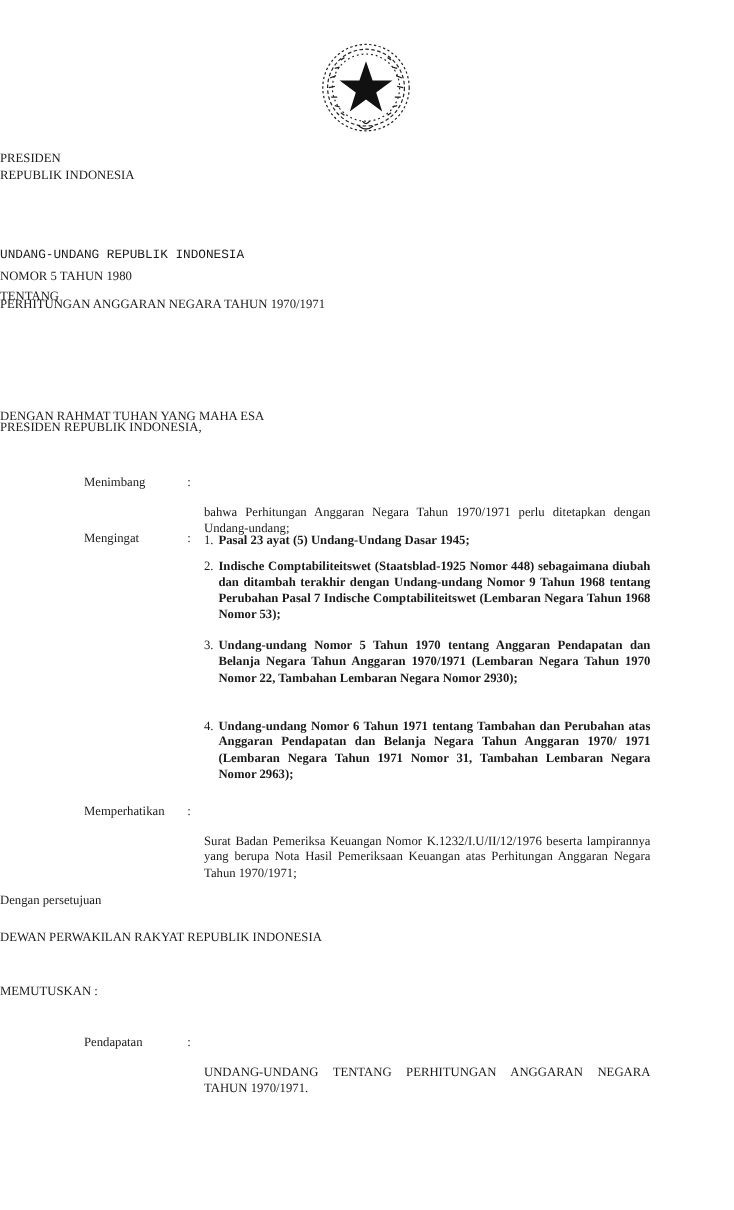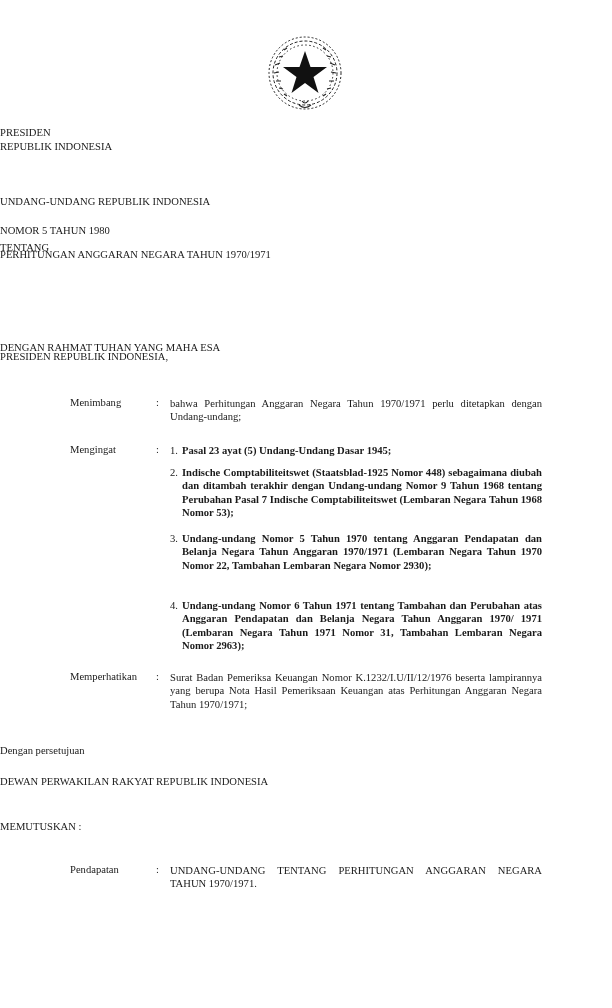--- a/index.html
+++ b/index.html
@@ -3,21 +3,21 @@
 <meta charset="utf-8">
 <style>
   html, body { margin: 0; padding: 0; background: #ffffff; }
   body { width: 612px; height: 1008px; position: relative; overflow: hidden;
          font-family: "Liberation Serif", "DejaVu Serif", serif; color: #1a1a1a; font-size: 10.6px; }
   .emblem { position: absolute; left: 265px; top: 35px; width: 80px; height: 80px; }
   .center { position: absolute; left: 0; width: 612px; white-space: nowrap; line-height: 14px; }
   .row { position: absolute; left: 70px; width: 472px; }
   .label { position: absolute; left: 0; top: 0; white-space: nowrap; }
   .colon { position: absolute; left: 86px; top: 0; }
-  .body { position: absolute; left: 100px; width: 372px; text-align: justify; line-height: 13.3px; }
+  .body { position: absolute; left: 100px; width: 372px; text-align: justify; line-height: 13.3px; margin-top: 24px; }
   .item { position: absolute; left: 100px; width: 372px; line-height: 13.3px; }
   .item .num { position: absolute; left: 0; top: 0; }
   .item .txt { position: absolute; left: 12px; width: 360px; text-align: justify; font-weight: bold; }
 </style>
 </head>
 <body>
 
 <div class="emblem">
   <svg width="80" height="80" viewBox="0 0 80 80">
     <g fill="none" stroke="#222" stroke-width="1">
@@ -30,21 +30,21 @@
       <path d="M70 30 l-5 -2 M71 38 l-5 -1 M69 46 l-5 0 M66 53 l-4 1 M61 59 l-3 2 M66 22 l-4 -1 M61 15 l-3 -2"></path>
       <path d="M34 70 q6 5 12 0 M37 66 q3 4 6 0"></path>
     </g>
     <polygon fill="#111" points="40,16 45.5,32 62,32 48.5,42 53.5,58 40,48 26.5,58 31.5,42 18,32 34.5,32"></polygon>
   </svg>
 </div>
 
 <div class="center" style="top:126px;">PRESIDEN</div>
 <div class="center" style="top:140px;">REPUBLIK INDONESIA</div>
 
-<div class="center" style="top:195px;">UNDANG-UNDANG REPUBLIK INDONESIA</div>
+<div class="center" style="top:206px;font-family:Liberation Mono, monospace;">UNDANG-UNDANG REPUBLIK INDONESIA</div>
 <div class="center" style="top:224px;">NOMOR 5 TAHUN 1980</div>
 <div class="center" style="top:241px;">TENTANG</div>
 <div class="center" style="top:248px;">PERHITUNGAN ANGGARAN NEGARA TAHUN 1970/1971</div>
 
 <div class="center" style="top:307px;margin-top:34px;">DENGAN RAHMAT TUHAN YANG MAHA ESA</div>
 <div class="center" style="top:350px;">PRESIDEN REPUBLIK INDONESIA,</div>
 
 <div class="row" style="top:397px;">
   <span class="label">Menimbang</span>
   <span class="colon">:</span>

